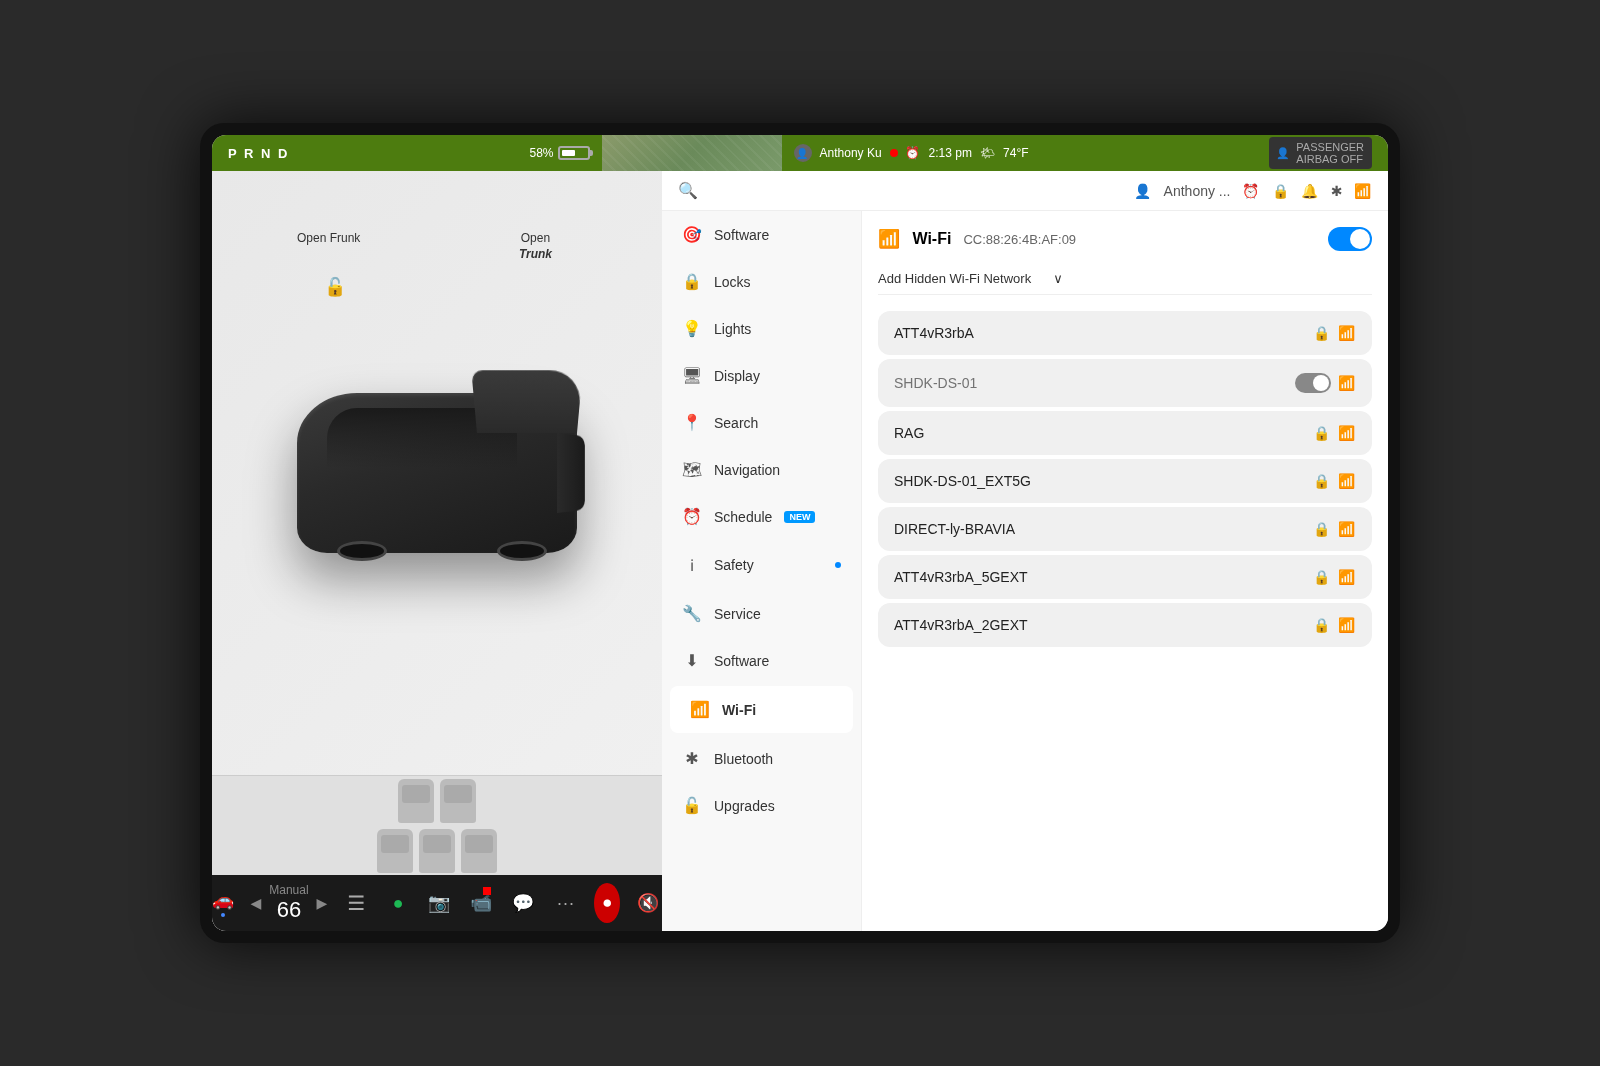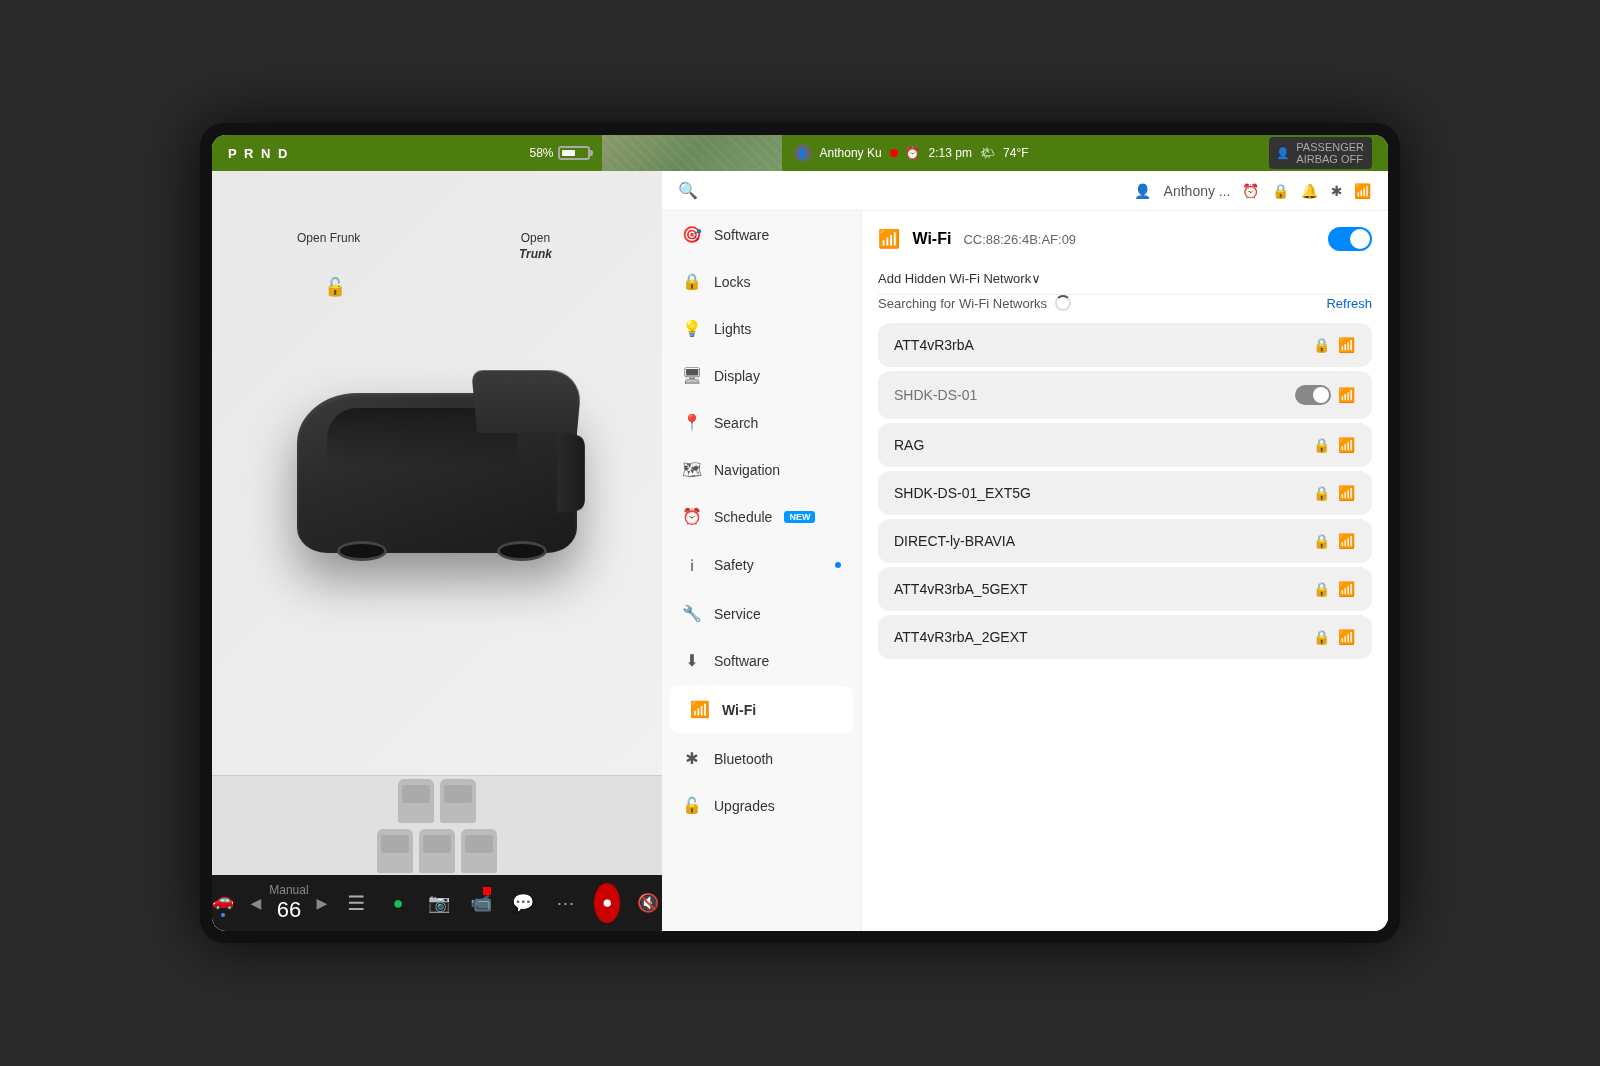--- a/index.html
+++ b/index.html
@@ -397,26 +397,26 @@
       background: white;
       border-radius: 50%;
       top: 2px;
       right: 2px;
       transition: all 0.2s;
     }
 
     .add-hidden {
       display: flex;
       align-items: center;
-      gap: 0;
+      gap: 22px;
       font-size: 13px;
       color: #333;
       padding: 8px 0;
       border-bottom: 1px solid #eee;
-      margin-bottom: 0;
+      margin-bottom: 16px;
       cursor: pointer;
     }
 
     .searching-row {
       display: flex;
       align-items: center;
       justify-content: space-between;
       margin-bottom: 12px;
     }
 
@@ -805,27 +805,20 @@
                 <span class="wifi-mac">CC:88:26:4B:AF:09</span>
               </div>
               <div class="toggle-switch"></div>
             </div>
 
             <div class="add-hidden">
               <span>Add Hidden Wi-Fi Network</span>
               <span>∨</span>
             </div>
 
-            <div class="searching-row">
-              <div class="searching-text">
-                <span>Searching for Wi-Fi Networks</span>
-                <div class="spinner"></div>
-              </div>
-              <button class="refresh-btn">Refresh</button>
-            </div>
 
             <div class="network-list">
 
               <div class="network-item">
                 <span class="network-name">ATT4vR3rbA</span>
                 <div class="network-icons">
                   <span>🔒</span>
                   <span>📶</span>
                 </div>
               </div>

